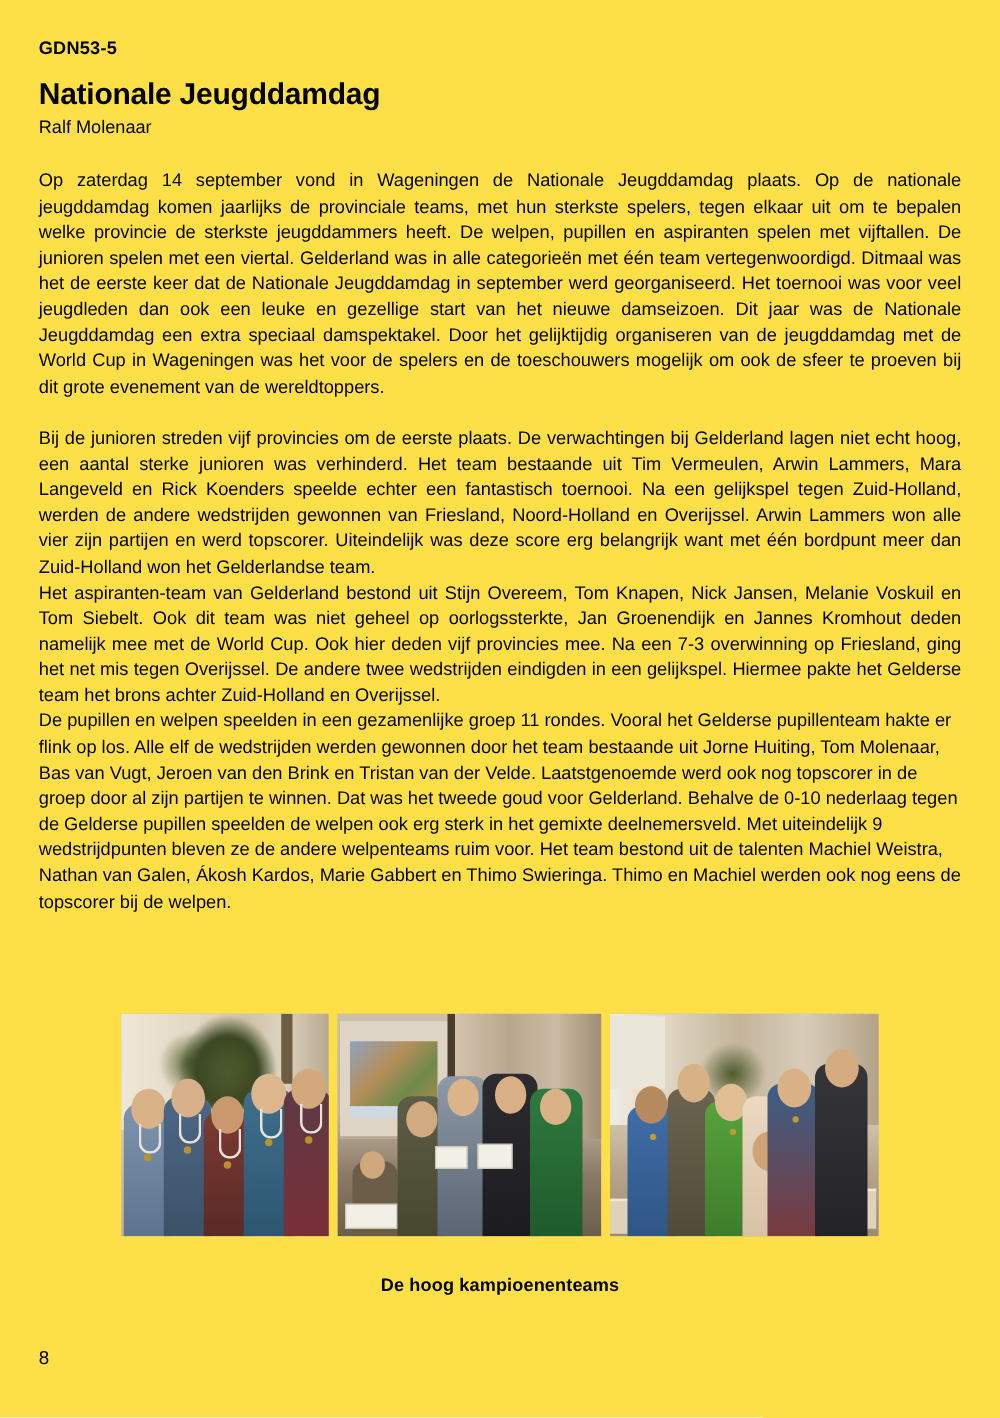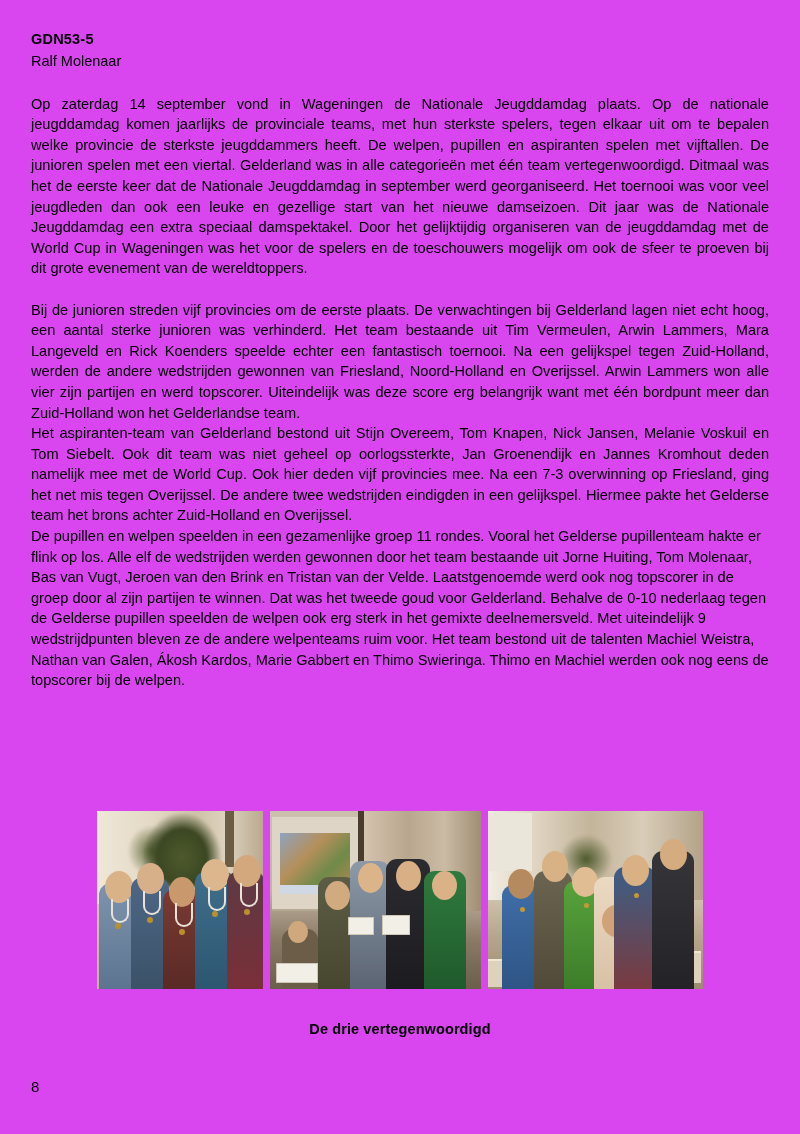--- a/index.html
+++ b/index.html
@@ -8,21 +8,21 @@
     background: #ffffff;
   }
   body {
     font-family: "Liberation Sans", sans-serif;
     color: #000000;
   }
   .page {
     position: relative;
     width: 800px;
     height: 1134px;
-    background: #d946ef;
+    background: #fde047;
     overflow: hidden;
     box-sizing: border-box;
   }
   .content {
     position: absolute;
     left: 31px;
     top: 0;
     width: 738px;
   }
   .doc-code {
@@ -199,20 +199,21 @@
 </style>
 </head>
 <body>
 
 <div class="page">
 
   <div class="content">
 
     <div class="doc-code">GDN53-5</div>
 
+    <div class="doc-title">Nationale Jeugddamdag</div>
 
     <div class="doc-author">Ralf Molenaar</div>
 
     <div class="body-text">
       <p class="first">Op zaterdag 14 september vond in Wageningen de Nationale Jeugddamdag plaats. Op de nationale jeugddamdag komen jaarlijks de provinciale teams, met hun sterkste spelers, tegen elkaar uit om te bepalen welke provincie de sterkste jeugddammers heeft. De welpen, pupillen en aspiranten spelen met vijftallen. De junioren spelen met een viertal. Gelderland was in alle categorieën met één team vertegenwoordigd. Ditmaal was het de eerste keer dat de Nationale Jeugddamdag in september werd georganiseerd. Het toernooi was voor veel jeugdleden dan ook een leuke en gezellige start van het nieuwe damseizoen. Dit jaar was de Nationale Jeugddamdag een extra speciaal damspektakel. Door het gelijktijdig organiseren van de jeugddamdag met de World Cup in Wageningen was het voor de spelers en de toeschouwers mogelijk om ook de sfeer te proeven bij dit grote evenement van de wereldtoppers.</p>
       <p class="spaced">Bij de junioren streden vijf provincies om de eerste plaats. De verwachtingen bij Gelderland lagen niet echt hoog, een aantal sterke junioren was verhinderd. Het team bestaande uit Tim Vermeulen, Arwin Lammers, Mara Langeveld en Rick Koenders speelde echter een fantastisch toernooi. Na een gelijkspel tegen Zuid-Holland, werden de andere wedstrijden gewonnen van Friesland, Noord-Holland en Overijssel. Arwin Lammers won alle vier zijn partijen en werd topscorer. Uiteindelijk was deze score erg belangrijk want met één bordpunt meer dan Zuid-Holland won het Gelderlandse team.</p>
       <p>Het aspiranten-team van Gelderland bestond uit Stijn Overeem, Tom Knapen, Nick Jansen, Melanie Voskuil en Tom Siebelt. Ook dit team was niet geheel op oorlogssterkte, Jan Groenendijk en Jannes Kromhout deden namelijk mee met de World Cup. Ook hier deden vijf provincies mee. Na een 7-3 overwinning op Friesland, ging het net mis tegen Overijssel. De andere twee wedstrijden eindigden in een gelijkspel. Hiermee pakte het Gelderse team het brons achter Zuid-Holland en Overijssel.</p>
       <p>De pupillen en welpen speelden in een gezamenlijke groep 11 rondes. Vooral het Gelderse pupillenteam hakte er flink op los. Alle elf de wedstrijden werden gewonnen door het team bestaande uit Jorne Huiting, Tom Molenaar, Bas van Vugt, Jeroen van den Brink en Tristan van der Velde. Laatstgenoemde werd ook nog topscorer in de groep door al zijn partijen te winnen. Dat was het tweede goud voor Gelderland. Behalve de 0-10 nederlaag tegen de Gelderse pupillen speelden de welpen ook erg sterk in het gemixte deelnemersveld. Met uiteindelijk 9 wedstrijdpunten bleven ze de andere welpenteams ruim voor. Het team bestond uit de talenten Machiel Weistra, Nathan van Galen, Ákosh Kardos, Marie Gabbert en Thimo Swieringa. Thimo en Machiel werden ook nog eens de topscorer bij de welpen.</p>
     </div>
 
@@ -305,17 +306,17 @@
       <div class="kid" style="left:126px; width:42px; height:122px; background:linear-gradient(to bottom,#3b5f86,#7a3a3f);"></div>
       <div class="head" style="left:134px; top:44px; width:27px; height:31px; background:#d9b185;"></div>
       <div class="medal" style="left:146px; top:82px;"></div>
 
       <div class="kid" style="left:164px; width:42px; height:138px; background:linear-gradient(to bottom,#35353a,#232327);"></div>
       <div class="head" style="left:172px; top:28px; width:27px; height:31px; background:#d5ac80;"></div>
     </div>
 
   </div>
 
-  <div class="caption">De drie vertegenwoordigd</div>
+  <div class="caption">De hoog kampioenenteams</div>
 
   <div class="page-number">8</div>
 
 </div>
 
 </body></html>

